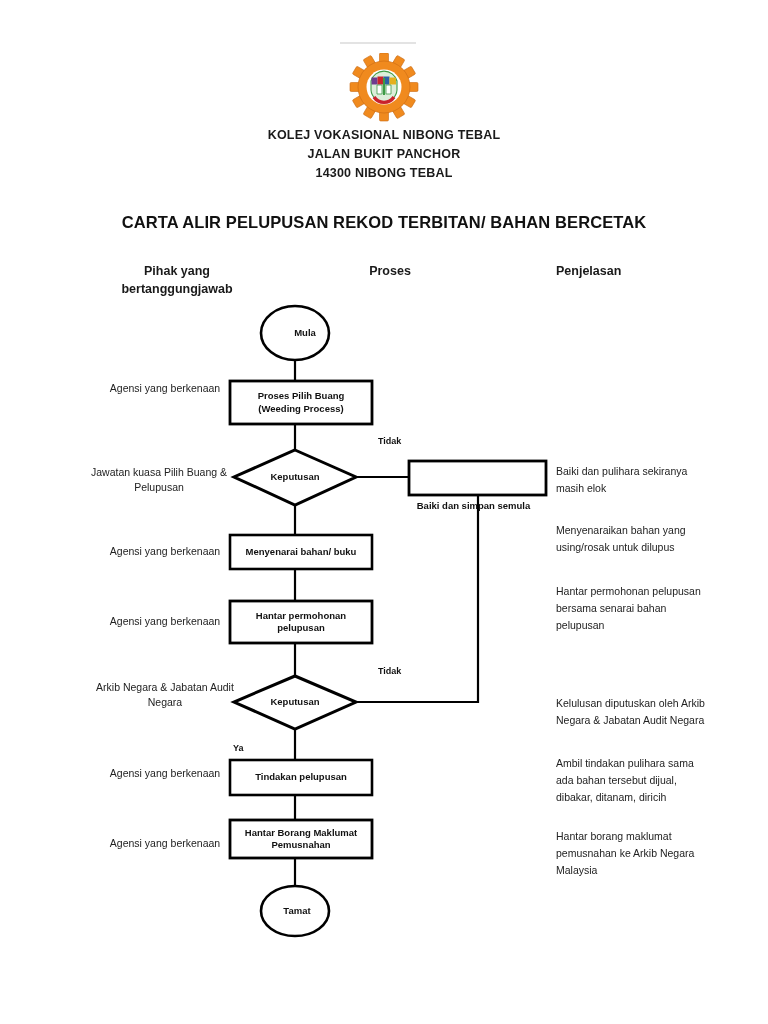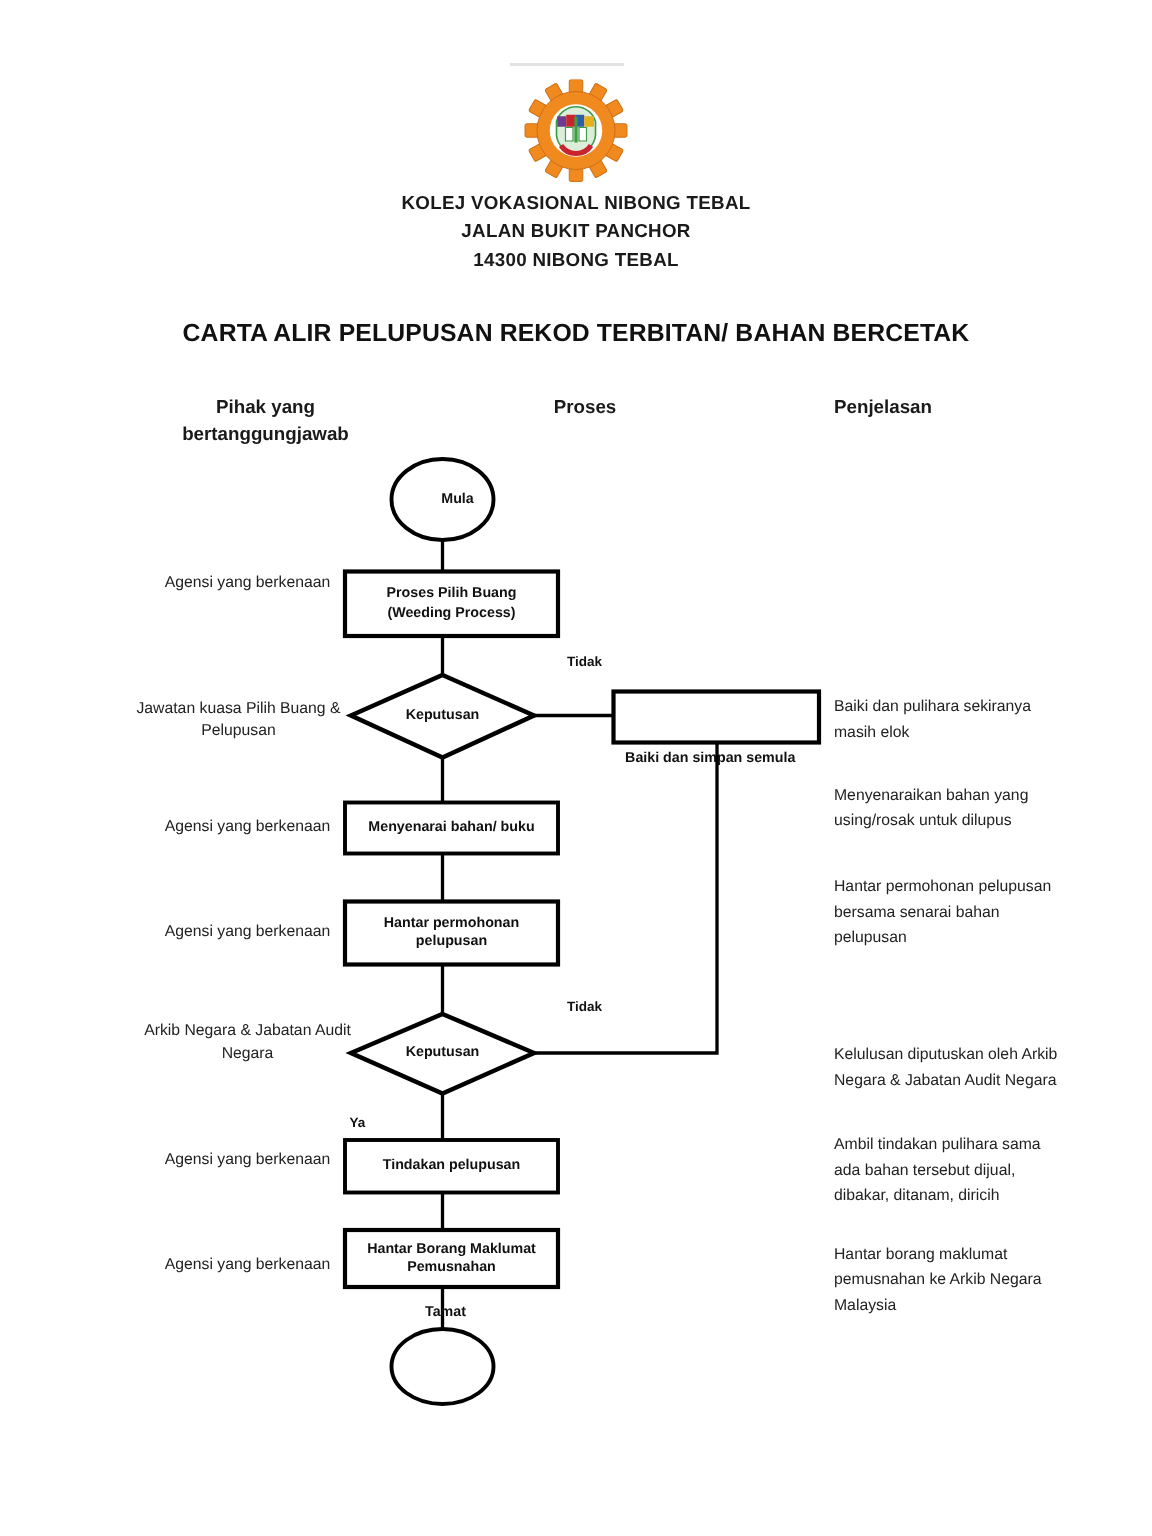--- a/index.html
+++ b/index.html
@@ -256,21 +256,21 @@
 
   <div class="shape-label" style="left:230px; top:760px; width:142px; height:35px;justify-content:flex-end;">
     <span>Tindakan pelupusan</span>
   </div>
 
   <div class="shape-label" style="left:230px; top:820px; width:142px; height:38px;">
     <span style="white-space:pre-line;">Hantar Borang Maklumat
 Pemusnahan</span>
   </div>
 
-  <div class="shape-label" style="left:261px; top:863px; width:72px; height:24px;">
+  <div class="shape-label" style="left:261px; top:899px; width:72px; height:24px;">
     <span>Tamat</span>
   </div>
 
   <div class="edge-label" style="left:378px; top:436px;">Tidak</div>
   <div class="edge-label" style="left:378px; top:666px;">Tidak</div>
   <div class="edge-label" style="left:233px; top:730px;margin-top:13px;">Ya</div>
 
   <div class="role-text" style="left:90px; top:381px; width:150px;">Agensi yang berkenaan</div>
   <div class="role-text" style="left:78px; top:465px; width:162px;">Jawatan kuasa Pilih Buang &amp; Pelupusan</div>
   <div class="role-text" style="left:90px; top:544px; width:150px;">Agensi yang berkenaan</div>

